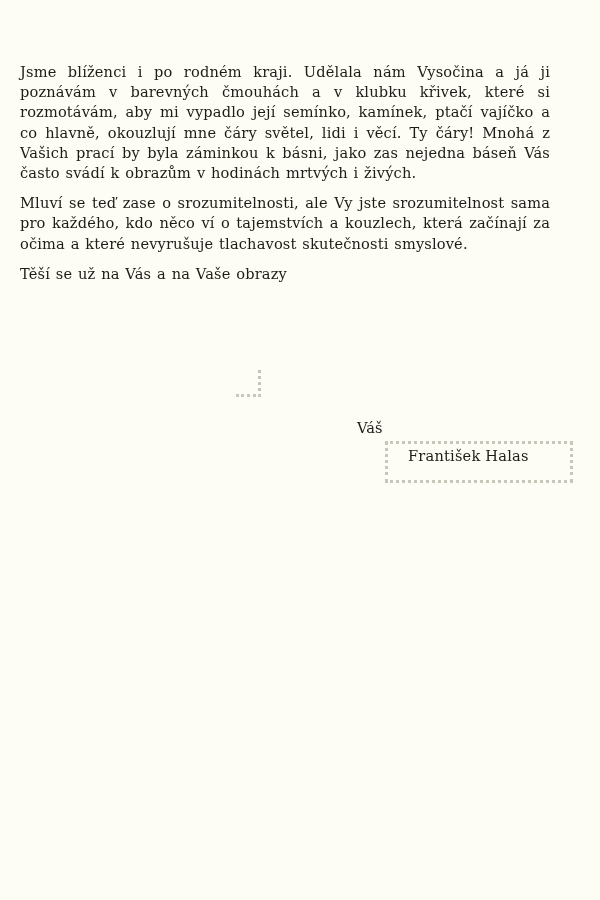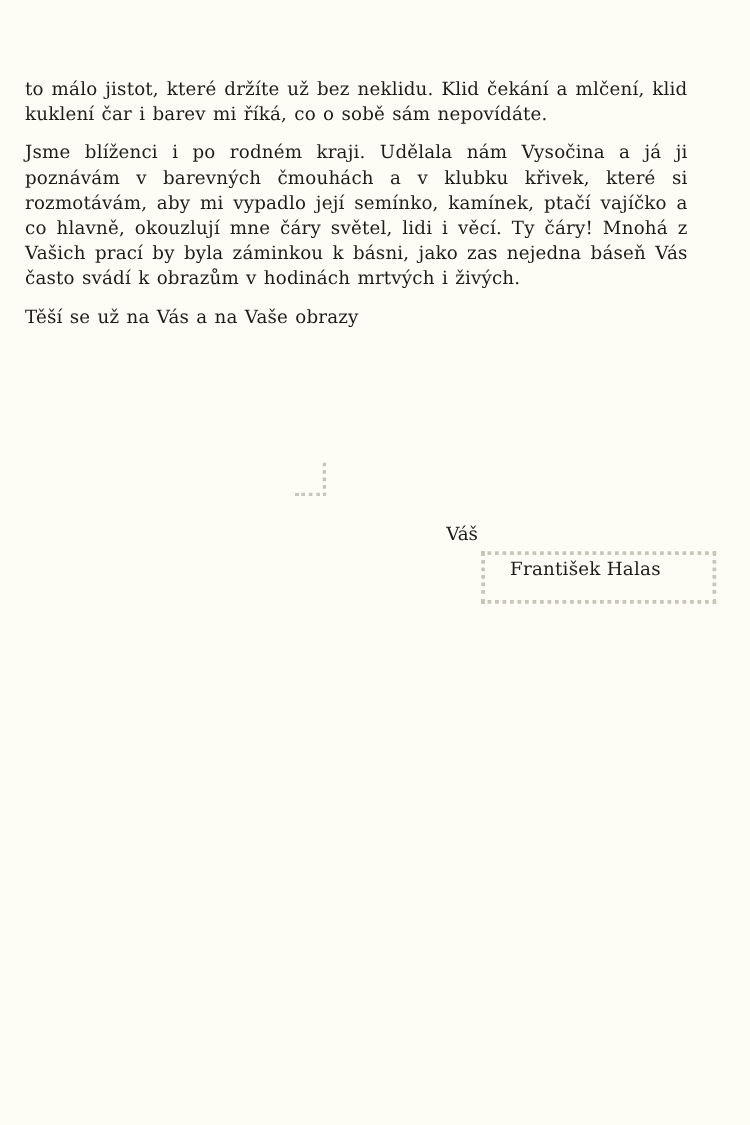--- a/index.html
+++ b/index.html
@@ -67,22 +67,22 @@
       font-size: 14.6px;
       line-height: 20px;
       white-space: nowrap;
       letter-spacing: 0.2px;
     }
   </style>
 </head>
 <body>
 
 <div class="page">
-  <p class="para" lang="cs">to málo jistot, které držíte už bez neklidu. Klid čekání a mlčení, klid kuklení čar i barev mi říká, co o sobě sám nepovídáte.</p>
   <p class="para" lang="cs">Jsme blíženci i po rodném kraji. Udělala nám Vysočina a já ji poznávám v barevných čmouhách a v klubku křivek, které si rozmotávám, aby mi vypadlo její semínko, kamínek, ptačí vajíčko a co hlavně, okouzlují mne čáry světel, lidi i věcí. Ty čáry! Mnohá z Vašich prací by byla záminkou k básni, jako zas nejedna báseň Vás často svádí k obrazům v hodinách mrtvých i živých.</p>
+  <p class="para" lang="cs">Mluví se teď zase o srozumitelnosti, ale Vy jste srozumitelnost sama pro každého, kdo něco ví o tajemstvích a kouzlech, která začínají za očima a které nevyrušuje tlachavost skutečnosti smyslové.</p>
   <p class="para closing" lang="cs">Těší se už na Vás a na Vaše obrazy</p>
 </div>
 
 <div class="mark"></div>
 
 <div class="salutation">Váš</div>
 
 <div class="sig-box">
   <span class="sig-name">František Halas</span>
 </div>

